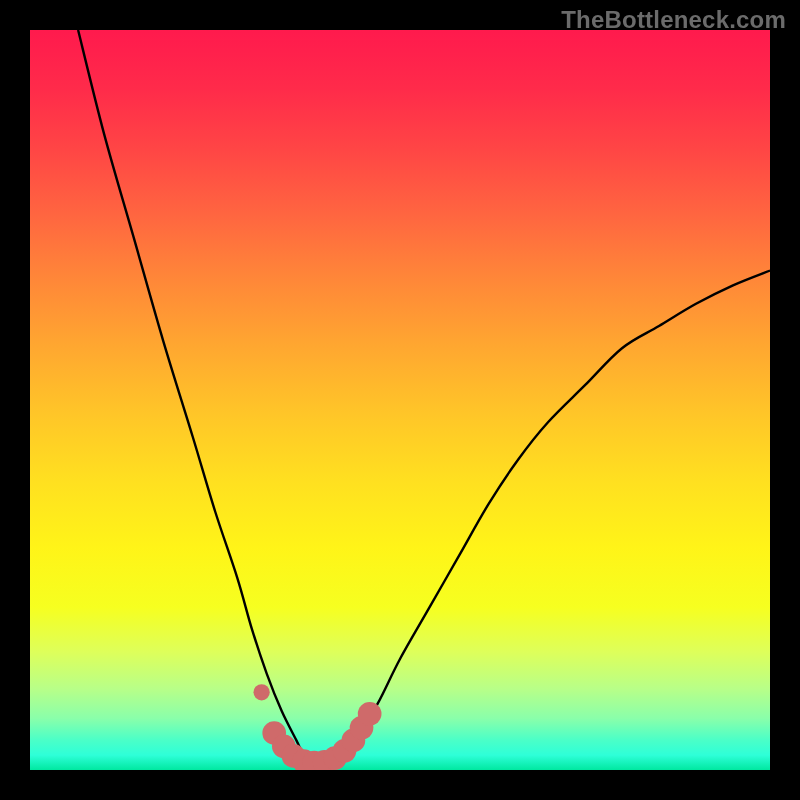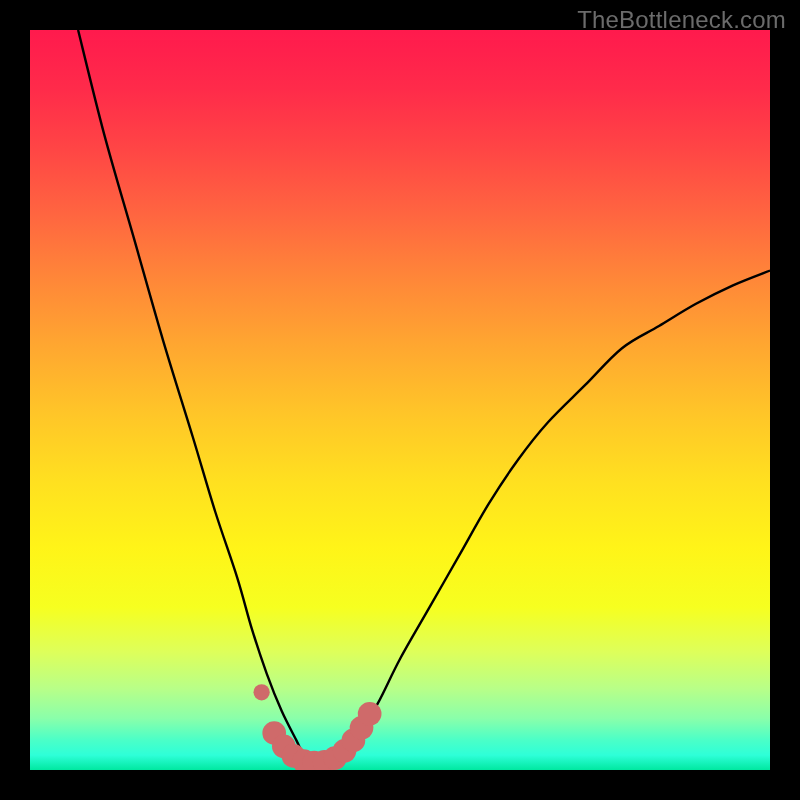--- a/index.html
+++ b/index.html
@@ -33,21 +33,21 @@
       #4affc8 96%,
       #2effd8 98%,
       #00e8a0 100%
     );
   }
   .source {
     position: absolute;
     top: 6px;
     right: 14px;
     font-size: 24px;
-    font-weight: 400;
+    font-weight: 700;
     color: #6b6b6b;
     z-index: 5;
     letter-spacing: 0.2px;
   }
   .svg-layer {
     position: absolute;
     left: 0; top: 0;
     width: 100%; height: 100%;
   }
 </style>

